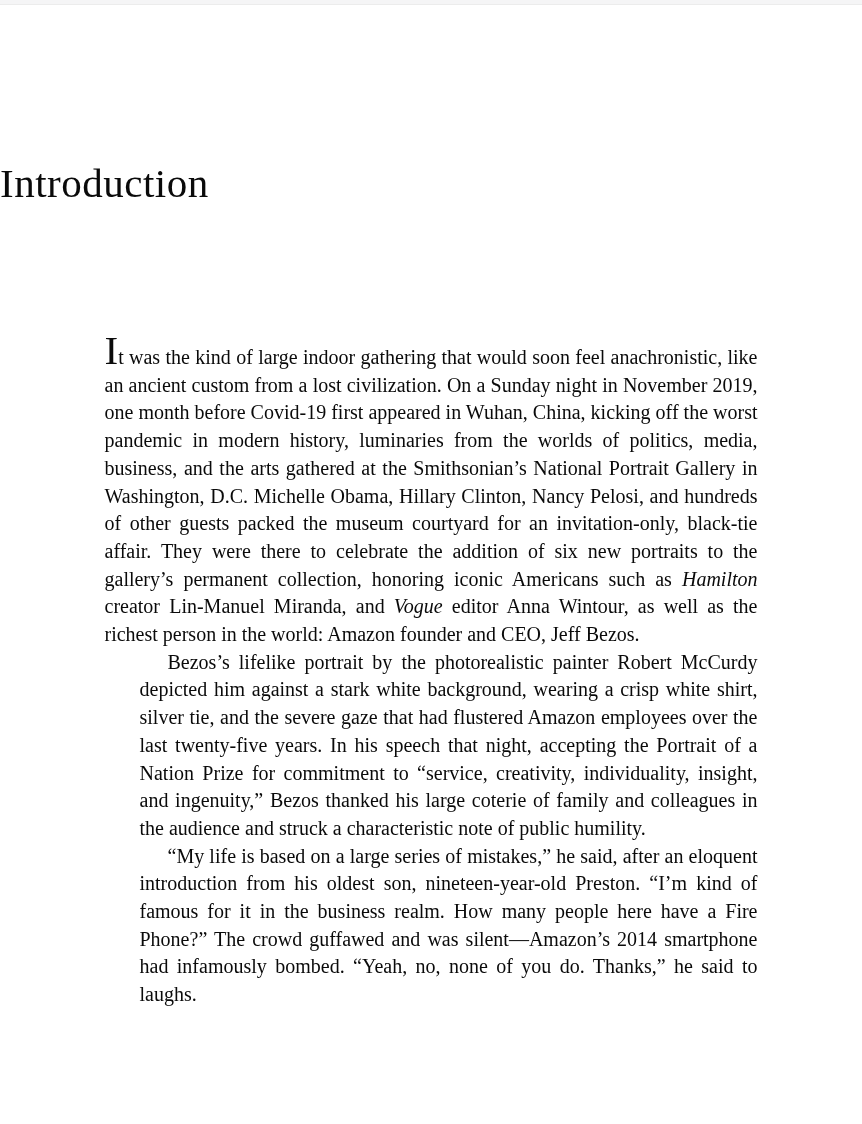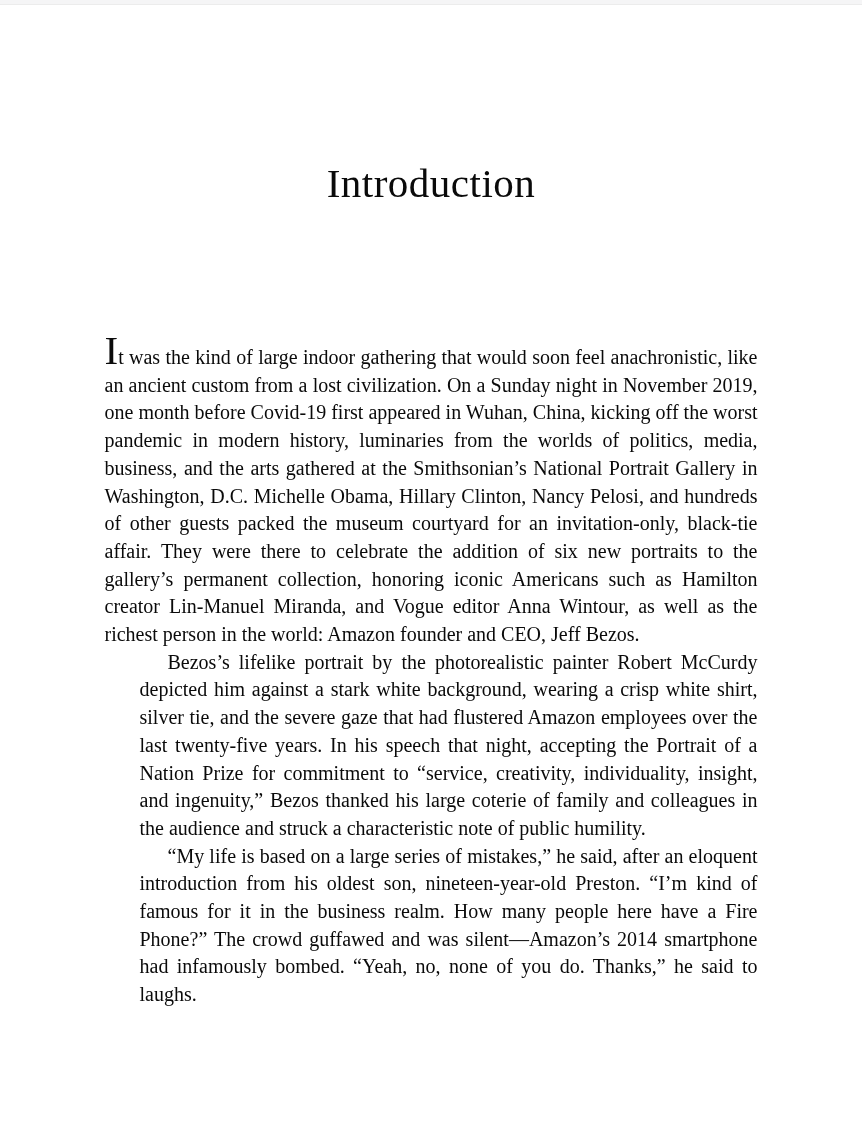--- a/index.html
+++ b/index.html
@@ -21,40 +21,39 @@
     box-sizing: border-box;
     font-family: "Liberation Serif", "DejaVu Serif", serif;
     color: #0a0a0a;
   }
   .chapter-title {
     margin: 156px 0 0 0;
     padding: 0;
     font-size: 41px;
     font-weight: 400;
     line-height: 45px;
-    text-align: center;
     letter-spacing: 0.5px;
   }
   .body-text {
     margin: 138px auto 0 auto;
     width: 653px;
     font-size: 20px;
     line-height: 27.7px;
     text-align: justify;
     text-justify: inter-word;
   }
   .body-text p {
     margin: 0;
     padding: 0;
   }
   .body-text p.indented {
     text-indent: 28px;
     margin-left: 35px;
   }
-  .seg-italic { }
+  .seg-italic { font-style: italic; }
   .seg-initial {
     font-size: 41px;
     line-height: 0;
   }
 </style>
 </head>
 <body>
 
 <div class="top-strip"></div>
 

